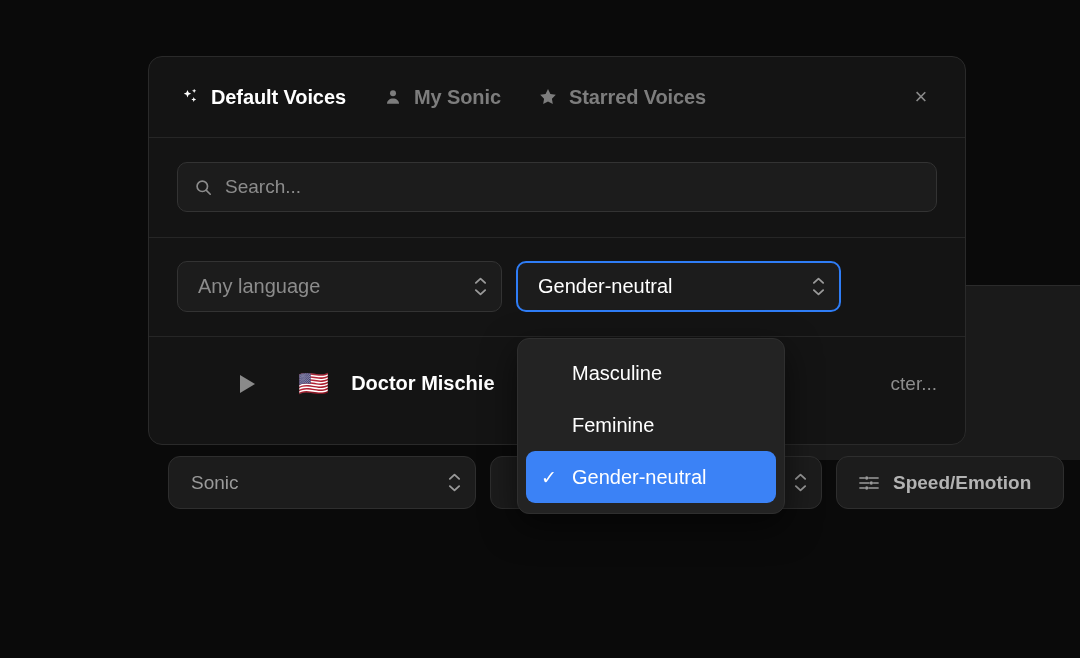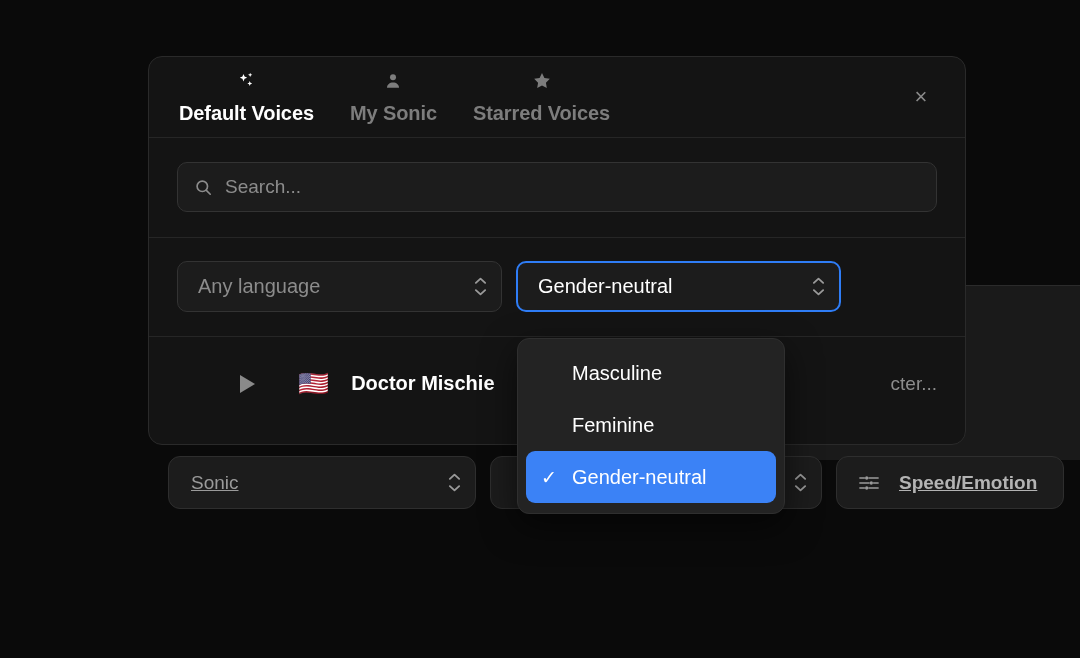--- a/index.html
+++ b/index.html
@@ -50,21 +50,20 @@
     position: relative;
   }
 
   .tab {
     display: flex;
     align-items: center;
     gap: 10px;
     margin-right: 36px;
     cursor: pointer;
     user-select: none;
-    flex-direction: column;
   }
 
   .tab-label {
     font-size: 20px;
     font-weight: bold;
     color: #7d7d7d;
     letter-spacing: -0.1px;
   }
 
   .tab.active .tab-label { color: #ffffff; }
@@ -262,25 +261,25 @@
   }
 
   .pill.voice-pill {
     width: 332px;
     justify-content: space-between;
     padding: 0 14px 0 22px;
   }
 
   .pill.speed {
     width: 228px;
-    gap: 20px;
+    gap: 14px;
     padding: 0 22px;
   }
 
-  .pill-label { font-size: 19px; color: #9a9a9a; text-decoration: underline; }
+  .pill-label { font-size: 19px; color: #9a9a9a; }
   .pill.speed .pill-label { font-size: 19px; color: #b3b3b3; font-weight: bold; }
 
   .sliders-icon { color: #9a9a9a; display: flex; align-items: center; }
 </style>
 </head>
 <body>
 
 <div class="bg-panel"></div>
 
 <div class="modal">

